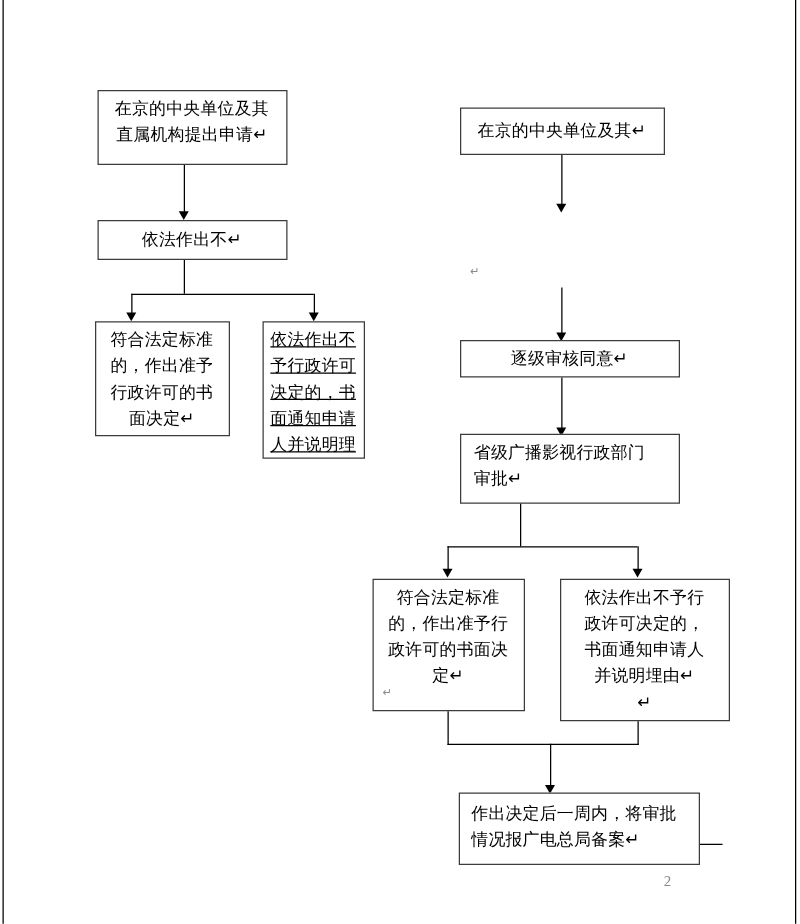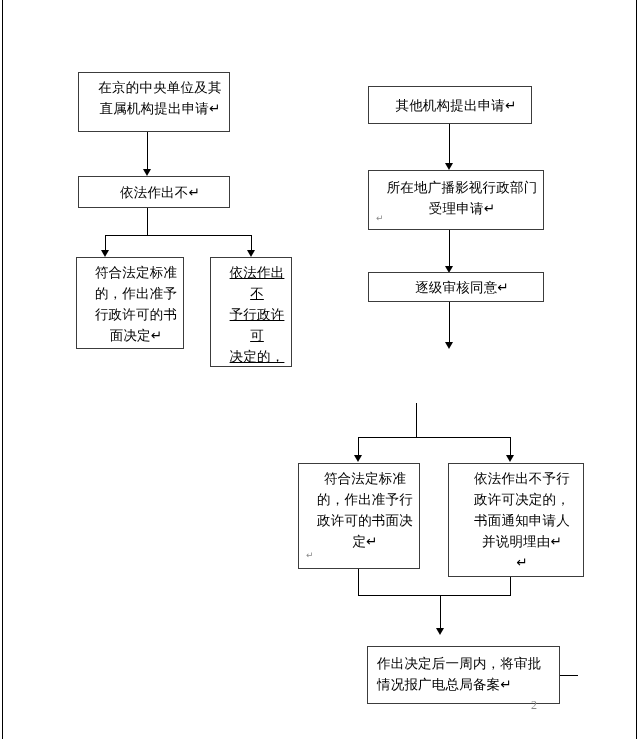--- a/index.html
+++ b/index.html
@@ -34,21 +34,21 @@
   
   .node {
     position: absolute;
     box-sizing: border-box;
     border: 1px solid #3c3c3c;
     background: #ffffff;
     color: #000000;
     font-size: 13.5px;
     line-height: 1.55;
     text-align: center;
-    padding: 4px 5px 2px 17px;
+    padding: 4px 5px 2px 4px;
     white-space: pre-line;
     overflow: hidden;
     letter-spacing: 0.2px;
   }
   .node.left-align {
     text-align: left;
   }
 
   
   .seg {
@@ -110,37 +110,37 @@
 的，作出准予
 行政许可的书
 面决定↵</div>
 
   <div class="node" style="left:210px; top:257px; width:82px; height:110px;text-decoration:underline;">依法作出不
 予行政许可
 决定的，书
 面通知申请
 人并说明理</div>
 
-  <div class="node" style="left:368px; top:86px; width:164px; height:38px; padding-top:8px;">其他机构提出申请↵</div>
+  <div class="node" style="left:368px; top:86px; width:164px; height:38px; padding-top:8px;">在京的中央单位及其↵</div>
 
   <div class="seg v" style="left:449px; top:124px; height:41px;"></div>
   <div class="arrowhead" style="left:445px; top:163px;"></div>
 
-  <div class="node" style="left:368px; top:170px; width:176px; height:60px; padding-top:6px;">所在地广播影视行政部门
-受理申请↵</div>
   <div class="mark" style="left:376px; top:214px;">↵</div>
 
   <div class="seg v" style="left:449px; top:230px; height:38px;"></div>
   <div class="arrowhead" style="left:445px; top:266px;"></div>
 
   <div class="node" style="left:368px; top:272px; width:176px; height:30px; padding-top:4px;">逐级审核同意↵</div>
 
   <div class="seg v" style="left:449px; top:302px; height:42px;"></div>
   <div class="arrowhead" style="left:445px; top:342px;"></div>
 
+  <div class="node left-align" style="left:368px; top:347px; width:176px; height:56px; padding-left:10px;">省级广播影视行政部门
+审批↵</div>
 
   <div class="seg v" style="left:416px; top:403px; height:34px;"></div>
   <div class="seg h" style="left:358px; top:437px; width:152px;"></div>
   <div class="seg v" style="left:358px; top:437px; height:20px;"></div>
   <div class="seg v" style="left:510px; top:437px; height:20px;"></div>
   <div class="arrowhead" style="left:354px; top:455px;"></div>
   <div class="arrowhead" style="left:506px; top:455px;"></div>
 
   <div class="node" style="left:298px; top:463px; width:122px; height:106px;">符合法定标准
 的，作出准予行
@@ -153,20 +153,20 @@
 书面通知申请人
 并说明埋由↵
 ↵</div>
 
   <div class="seg v" style="left:358px; top:569px; height:27px;"></div>
   <div class="seg v" style="left:510px; top:577px; height:19px;"></div>
   <div class="seg h" style="left:358px; top:595px; width:153px;"></div>
   <div class="seg v" style="left:440px; top:595px; height:35px;"></div>
   <div class="arrowhead" style="left:436px; top:628px;"></div>
 
-  <div class="node left-align" style="left:367px; top:634px; width:193px; height:58px; padding-left:9px; padding-top:6px;margin-top:12px;">作出决定后一周内，将审批
+  <div class="node left-align" style="left:367px; top:634px; width:193px; height:58px; padding-left:9px; padding-top:6px;">作出决定后一周内，将审批
 情况报广电总局备案↵</div>
 
   <div class="seg h" style="left:560px; top:675px; width:18px;"></div>
 
   <div class="page-number" style="left:531px; top:698px;">2</div>
 
 </div>
 
 </body></html>

